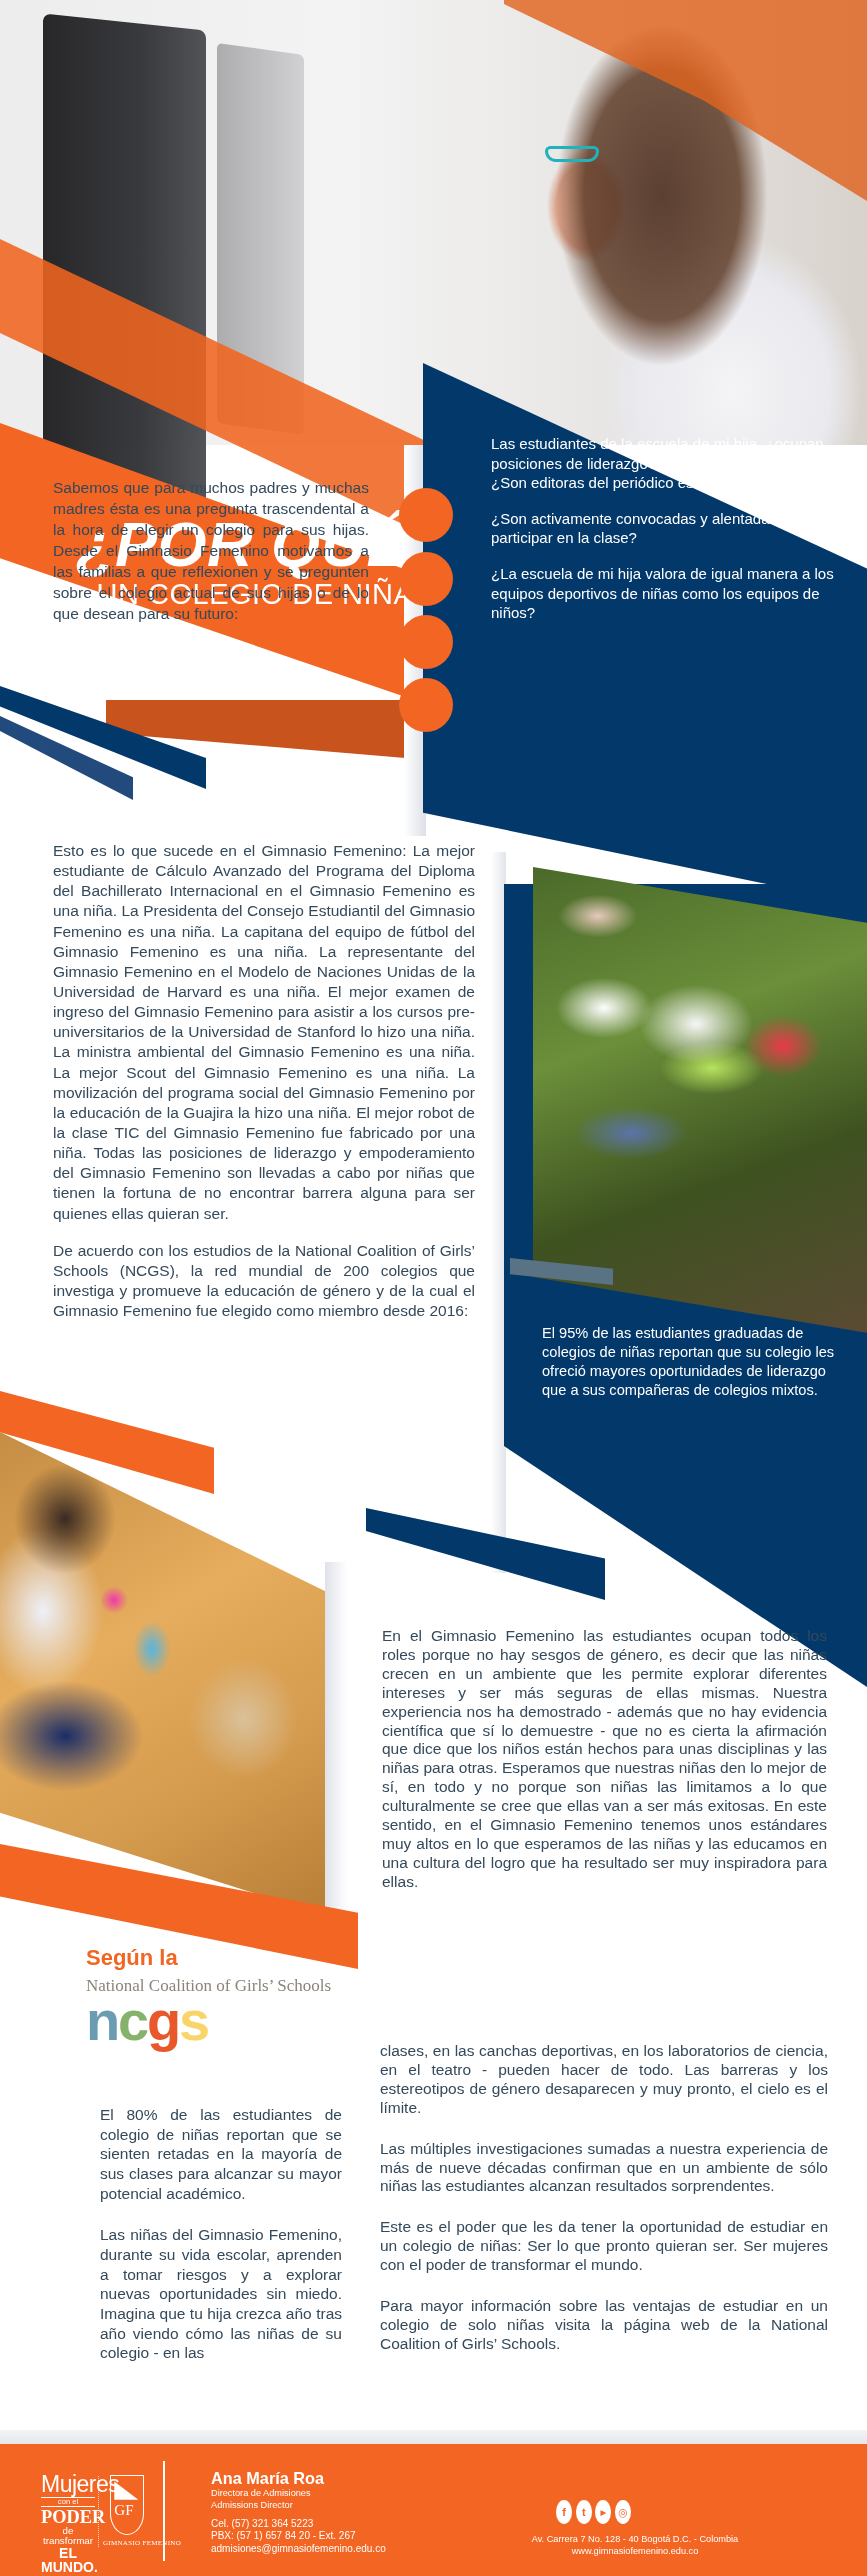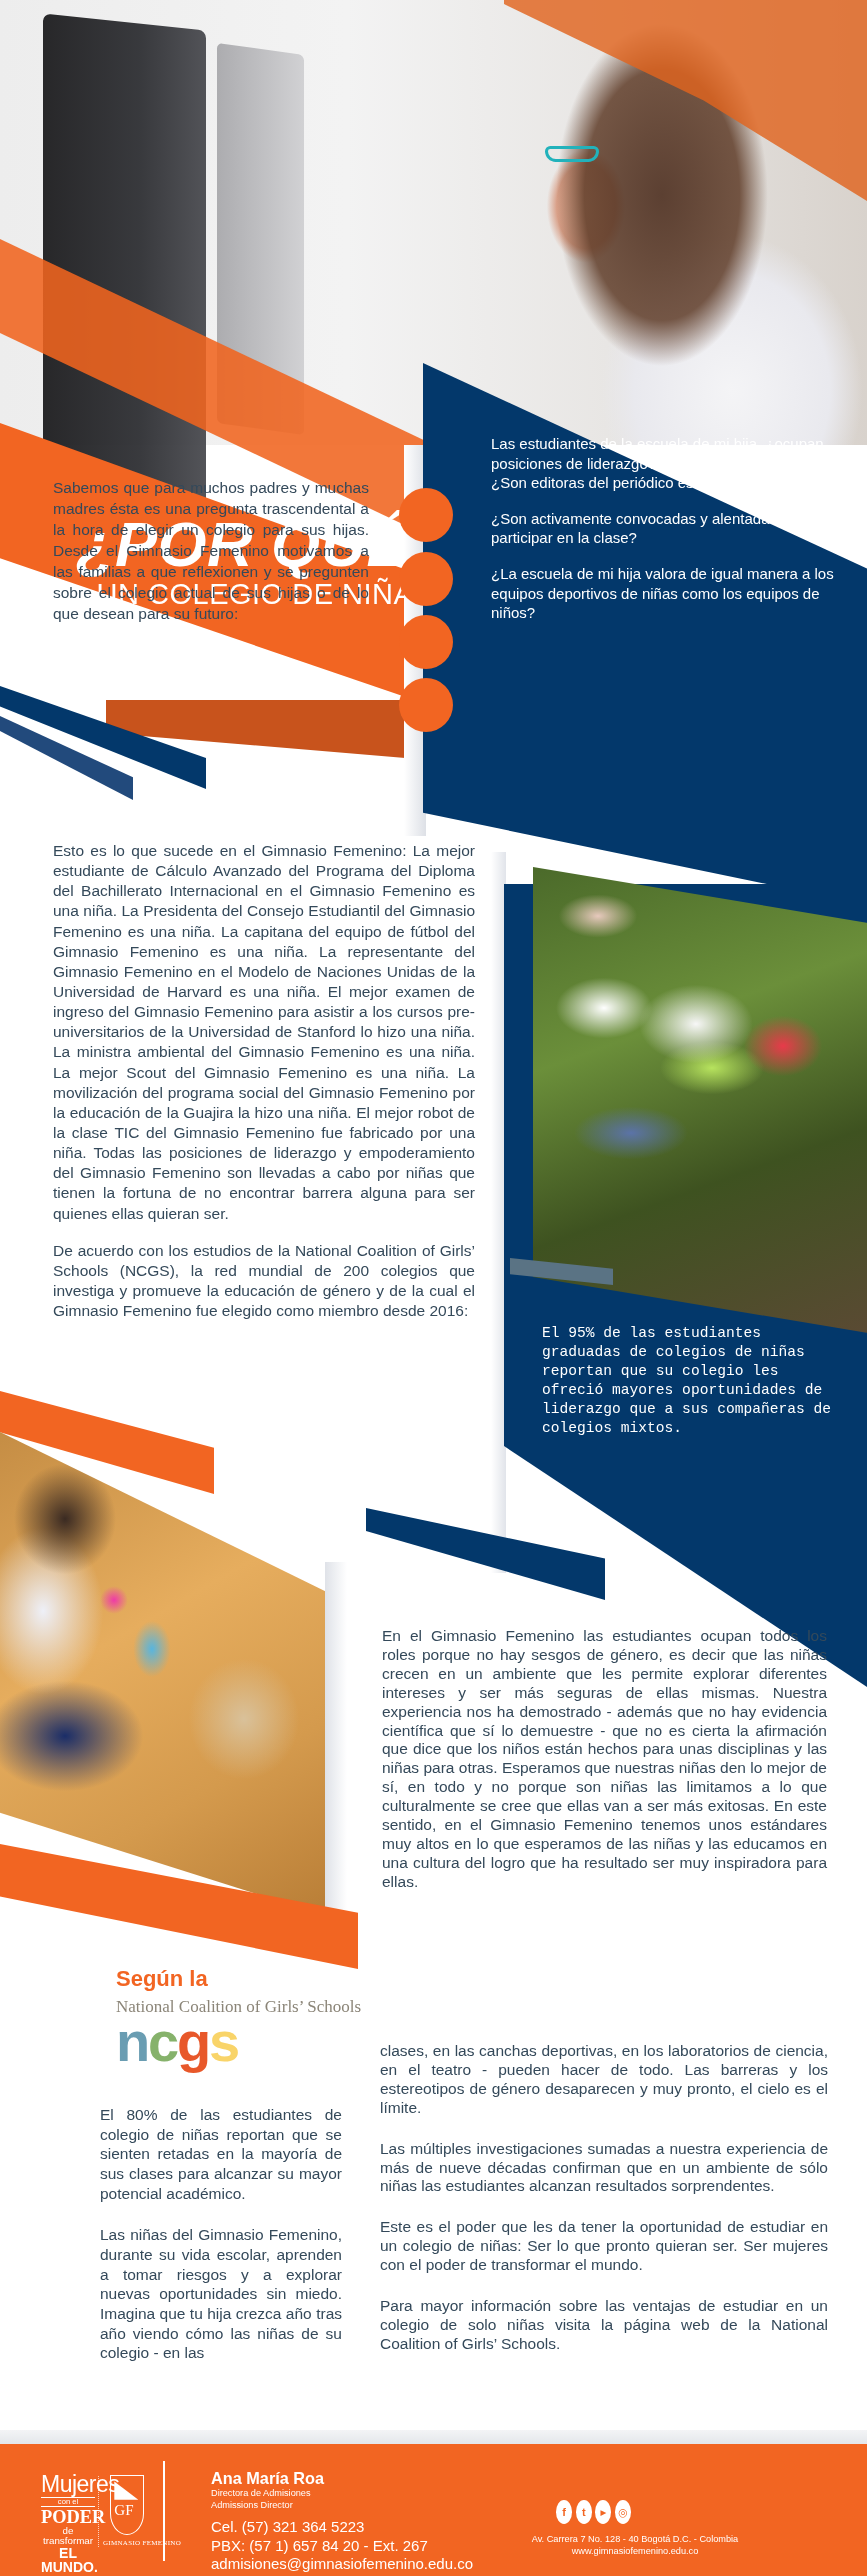--- a/index.html
+++ b/index.html
@@ -53,21 +53,21 @@
     background:
       radial-gradient(ellipse 49px 27px at 65px 49px, #e7c9bd 0%, rgba(0,0,0,0) 80%),
       radial-gradient(ellipse 71px 49px at 163px 157px, #f7f7f7 0%, rgba(0,0,0,0) 80%),
       radial-gradient(ellipse 60px 38px at 71px 141px, #ffffff 0%, rgba(0,0,0,0) 80%),
       radial-gradient(ellipse 49px 38px at 250px 179px, #e83a4a 0%, rgba(0,0,0,0) 80%),
       radial-gradient(ellipse 71px 33px at 98px 266px, #5b73a8 0%, rgba(0,0,0,0) 80%),
       radial-gradient(ellipse 65px 33px at 179px 201px, #b7e35e 0%, rgba(0,0,0,0) 80%),
       linear-gradient(160deg, #4b6a2a 0%, #6b8f3a 35%, #3e5220 65%, #5a4a33 100%);
   }
   .grey-bar { left: 510px; top: 1258px; width: 103px; height: 27px; background: #5a7384; clip-path: polygon(0 0, 100% 40%, 100% 100%, 0 60%); }
-  .stats { left: 542px; top: 1324px; width: 304px; color: #fff; font-size: 14.6px; line-height: 1.3; font-family: Liberation Mono, monospace; }
+  .stats { left: 542px; top: 1324px; width: 304px; color: #fff; font-size: 14.6px; line-height: 1.3; }
   .stats p { margin-bottom: 15px; }
 
   .shadow-strip-2 { left: 491px; top: 852px; width: 15px; height: 721px; background: linear-gradient(90deg, #ffffff, #e1e4ea); }
 
   
   .band-or-1 { left: 0; top: 1391px; width: 214px; height: 103px; background: #f26522; clip-path: polygon(0 0, 100% 55%, 100% 100%, 0 40%); }
   .photo3 {
     left: 0; top: 1432px; width: 339px; height: 488px;
     clip-path: polygon(0 0, 100% 34%, 100% 100%, 0 78%);
     background:
@@ -79,21 +79,21 @@
       radial-gradient(ellipse 16.3px 16.3px at 114px 168px, #ef3aa8 0%, rgba(0,0,0,0) 85%),
       linear-gradient(150deg, #c58d44 0%, #e6ad5e 40%, #d49a4d 70%, #b77c35 100%);
   }
   .shadow-strip-3 { left: 325px; top: 1562px; width: 22px; height: 358px; background: linear-gradient(90deg, #dfe2e8, #ffffff); }
   .band-or-2 { left: 0; top: 1844px; width: 358px; height: 125px; background: #f26522; clip-path: polygon(0 0, 100% 55%, 100% 100%, 0 42%); }
   .stripe-blue-c { left: 366px; top: 1508px; width: 239px; height: 92px; background: #03386b; clip-path: polygon(0 0, 100% 55%, 100% 100%, 0 25%); }
 
   .body2 { left: 382px; top: 1627px; width: 445px; font-size: 15.5px; line-height: 1.22; text-align: justify; }
 
   
-  .ncgs { left: 116px; top: 1945px; margin-top: 21px; }
+  .ncgs { left: 86px; top: 1945px; }
   .ncgs .segun { color: #f26522; font-size: 22px; font-weight: 700; }
   .ncgs .coal { color: #8b8578; font-family: "Liberation Serif", serif; font-size: 17px; margin-top: 5.4px; }
   .ncgs .logo { font-size: 56px; font-weight: 700; letter-spacing: -2.2px; line-height: 1; margin-top: -3.3px; }
   .ncgs .logo .n { color: #6a9db2; } .ncgs .logo .c { color: #86b26b; }
   .ncgs .logo .g { color: #e8582a; } .ncgs .logo .s { color: #f9d469; }
 
   .left-col { left: 100px; top: 2105px; width: 242px; font-size: 15.5px; line-height: 1.27; text-align: justify; }
   .left-col p { margin-bottom: 22px; }
   .right-col { left: 380px; top: 2042px; width: 448px; font-size: 15.5px; line-height: 1.22; text-align: justify; }
   .right-col p { margin-bottom: 22px; }
@@ -109,21 +109,21 @@
   .mujeres .m5 { font-size: 14px; font-weight: 700; }
   .dotline { left: 98px; top: 2476px; height: 71px; border-left: 1.1px dotted rgba(255,255,255,0.7); }
   .shield { left: 110px; top: 2475px; width: 34px; height: 60px; border: 1.6px solid #fff; border-radius: 0 0 17.4px 17.4px / 0 0 22px 22px; }
   .shield .tri { position: absolute; left: 3.3px; top: 5.4px; width: 24px; height: 18.4px; background: #fff; clip-path: polygon(0 0, 100% 100%, 0 100%); }
   .shield .gf { position: absolute; left: 3.3px; top: 26px; font-family: "Liberation Serif", serif; font-size: 15px; }
   .gimn { left: 103px; top: 2539px; font-family: "Liberation Serif", serif; font-size: 7px; letter-spacing: 0.3px; }
   .vline { left: 163px; top: 2461px; width: 2.2px; height: 100px; background: #fff; }
   .contact { left: 183px; top: 2468px; line-height: 1.25; }
   .contact .name { font-size: 16.3px; font-weight: 700; }
   .contact .role { font-size: 9.2px; }
-  .contact .lines { margin-top: 6.5px; font-size: 15px; line-height: 1.25; }
+  .contact .lines { margin-top: 6.5px; font-size: 10px; line-height: 1.25; }
   .social { left: 556px; top: 2500px; display: flex; gap: 3.3px; }
   .social .ic { width: 16.3px; height: 24px; border-radius: 50%; background: #fff; color: #f26522; display: flex; align-items: center; justify-content: center; font-weight: 700; font-size: 11px; }
   .address { left: 510px; top: 2534px; width: 250px; text-align: center; font-size: 9.2px; line-height: 1.25; }
 </style>
 </head>
 <body>
 
 <div id="page">
 
   <div class="abs hero-photo"></div>

